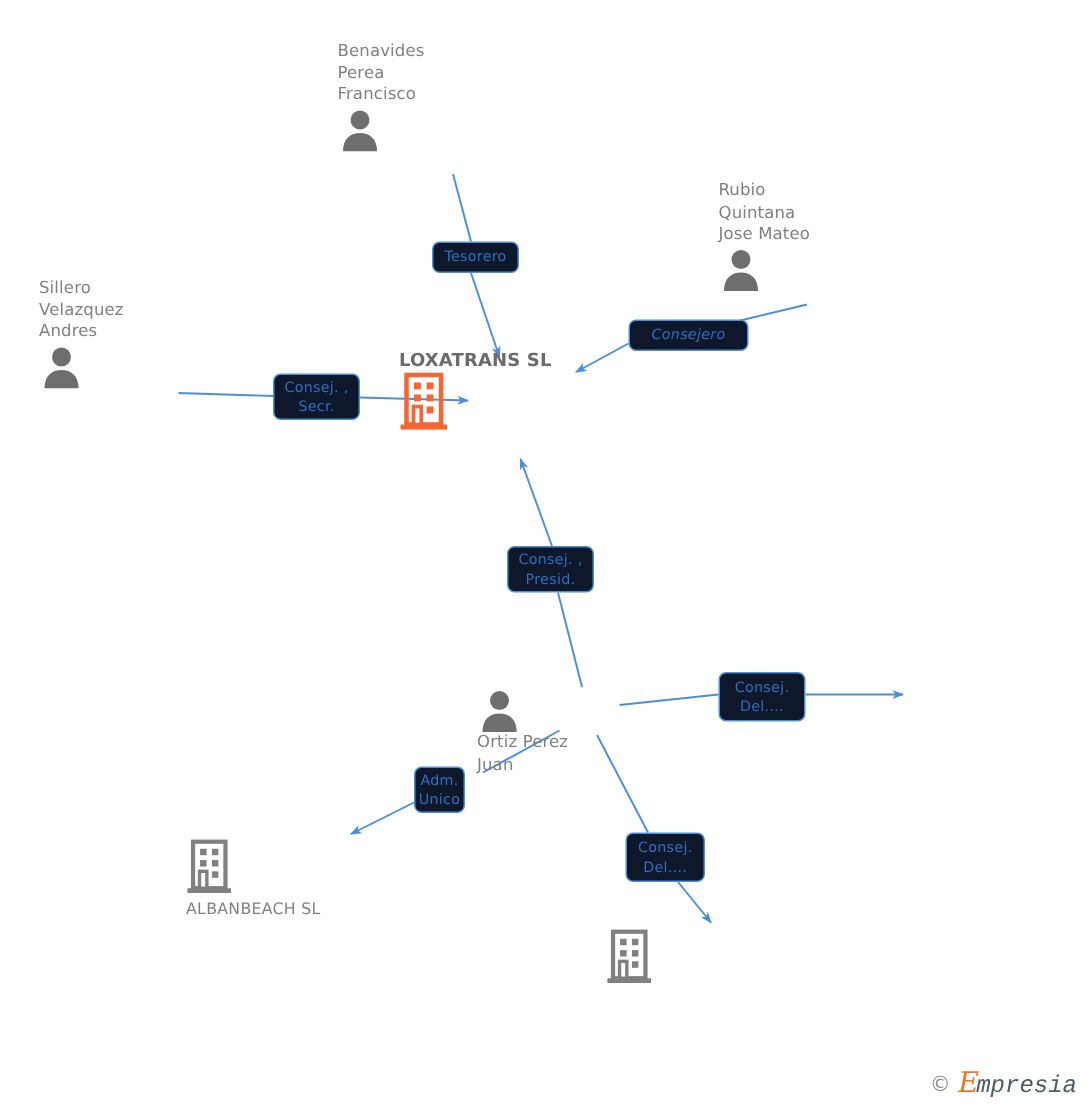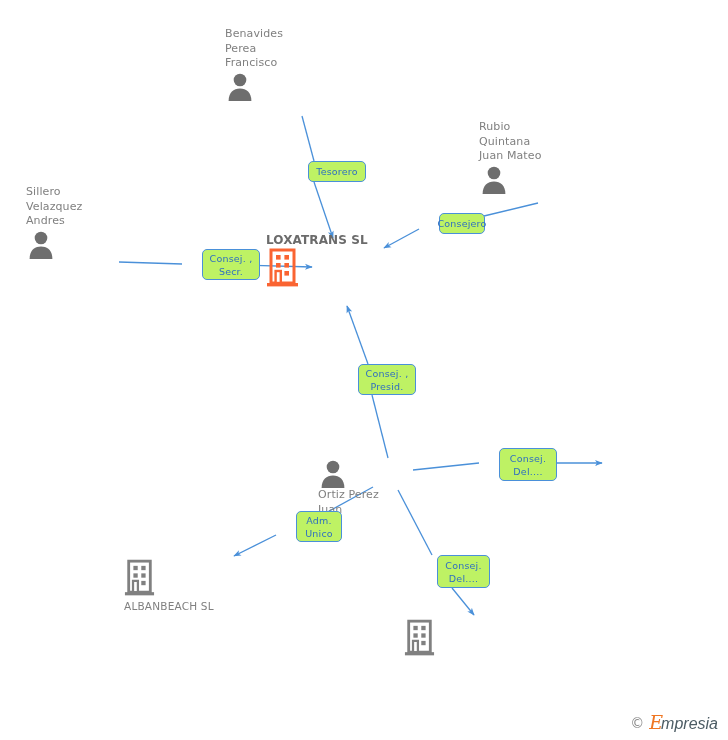--- a/index.html
+++ b/index.html
@@ -52,34 +52,33 @@
   }
   .icon-wrap {
     display: block;
     line-height: 0;
   }
 
   
   .chip {
     position: absolute;
     box-sizing: border-box;
-    background: #bef264;
+    background: #0f172a;
     border: 1.4px solid #4a90d9;
     border-radius: 5px;
     color: #2f6fc0;
     font-size: 9.5px;
     line-height: 13px;
     text-align: center;
     display: flex;
     align-items: center;
     justify-content: center;
     white-space: pre-line;
     letter-spacing: 0.2px;
     padding: 2px 4px;
-    margin-left: 20px;
   }
 
   
   #watermark {
     position: absolute;
     right: 10px;
     bottom: 8px;
     display: flex;
     align-items: center;
     gap: 5px;
@@ -91,21 +90,21 @@
   }
   #watermark .wm-e {
     color: #ef7622;
     font-family: "DejaVu Serif", serif;
     font-style: italic;
     font-size: 19px;
     line-height: 1;
   }
   #watermark .wm-rest {
     color: #4c5c64;
-    font-family: Liberation Sans, sans-serif;
+    font-family: Liberation Mono, monospace;
     font-style: italic;
     font-size: 16px;
     line-height: 1;
     margin-left: -2px;
   }
 </style>
 </head>
 <body>
 
 <div id="canvas">
@@ -154,21 +153,21 @@
       <svg width="30" height="30" viewBox="0 0 30 30">
         <circle cx="15" cy="9" r="6.3" fill="#6e6e6e"></circle>
         <path d="M3.6 30 C3.6 21.5 8.6 17.6 15 17.6 C21.4 17.6 26.4 21.5 26.4 30 Z" fill="#6e6e6e"></path>
       </svg>
     </span>
   </div>
 
   <div class="node" style="left:554px; top:120px;">
     <div class="node-label">Rubio
 Quintana
-Juan Mateo</div>
+Jose Mateo</div>
     <span class="icon-wrap">
       <svg width="30" height="30" viewBox="0 0 30 30">
         <circle cx="15" cy="9" r="6.3" fill="#6e6e6e"></circle>
         <path d="M3.6 30 C3.6 21.5 8.6 17.6 15 17.6 C21.4 17.6 26.4 21.5 26.4 30 Z" fill="#6e6e6e"></path>
       </svg>
     </span>
   </div>
 
   <div class="node" style="left:101px; top:185px;">
     <div class="node-label">Sillero
@@ -236,32 +235,32 @@
         <rect x="18.4" y="15" width="4.6" height="4.6" fill="#808080"></rect>
         <rect x="18.4" y="23" width="4.6" height="4.6" fill="#808080"></rect>
         <rect x="9.6" y="23" width="5.2" height="12" fill="#ffffff" stroke="#808080" stroke-width="2.4"></rect>
         <rect x="1" y="35" width="31" height="3.4" fill="#808080"></rect>
       </svg>
     </span>
   </div>
 
   <div class="chip" style="left:288px; top:161px; width:58px; height:21px;">Tesorero</div>
 
-  <div class="chip" style="left:419px; top:213px; width:46px; height:21px;">Consejero</div>
+  <div class="chip" style="left:419px; top:213px; width:80px; height:21px;font-style:italic;">Consejero</div>
 
   <div class="chip" style="left:182px; top:249px; width:58px; height:31px;">Consej. ,
 Secr.</div>
 
   <div class="chip" style="left:338px; top:364px; width:58px; height:31px;">Consej. ,
 Presid.</div>
 
   <div class="chip" style="left:479px; top:448px; width:58px; height:33px;">Consej.
 Del....</div>
 
-  <div class="chip" style="left:276px; top:511px; width:46px; height:31px;">Adm.
+  <div class="chip" style="left:276px; top:511px; width:34px; height:31px;">Adm.
 Unico</div>
 
   <div class="chip" style="left:417px; top:555px; width:53px; height:33px;">Consej.
 Del....</div>
 
   <div id="watermark">
     <span class="copy">©</span>
     <span style="display:flex; align-items:baseline;">
       <span class="wm-e">E</span>
       <span class="wm-rest">mpresia</span>

